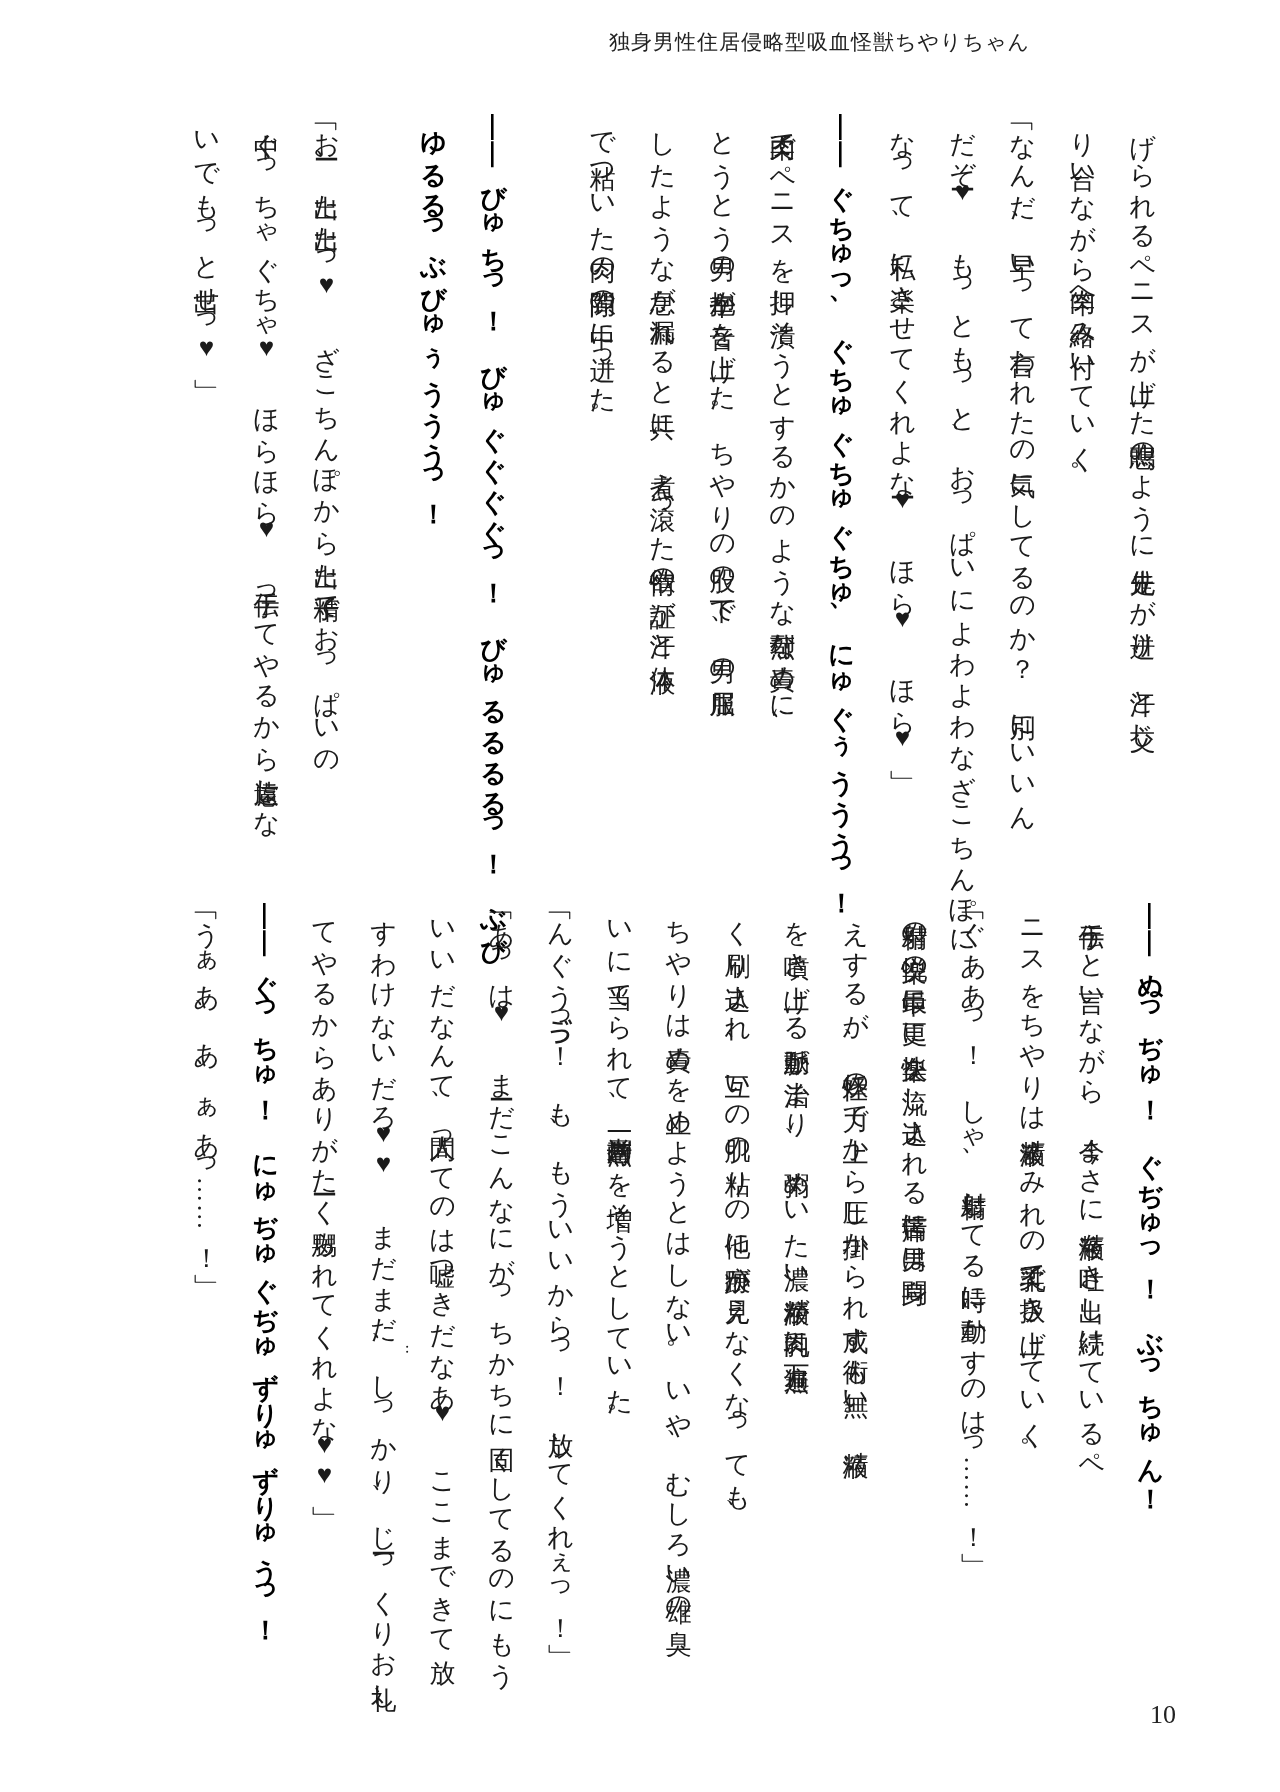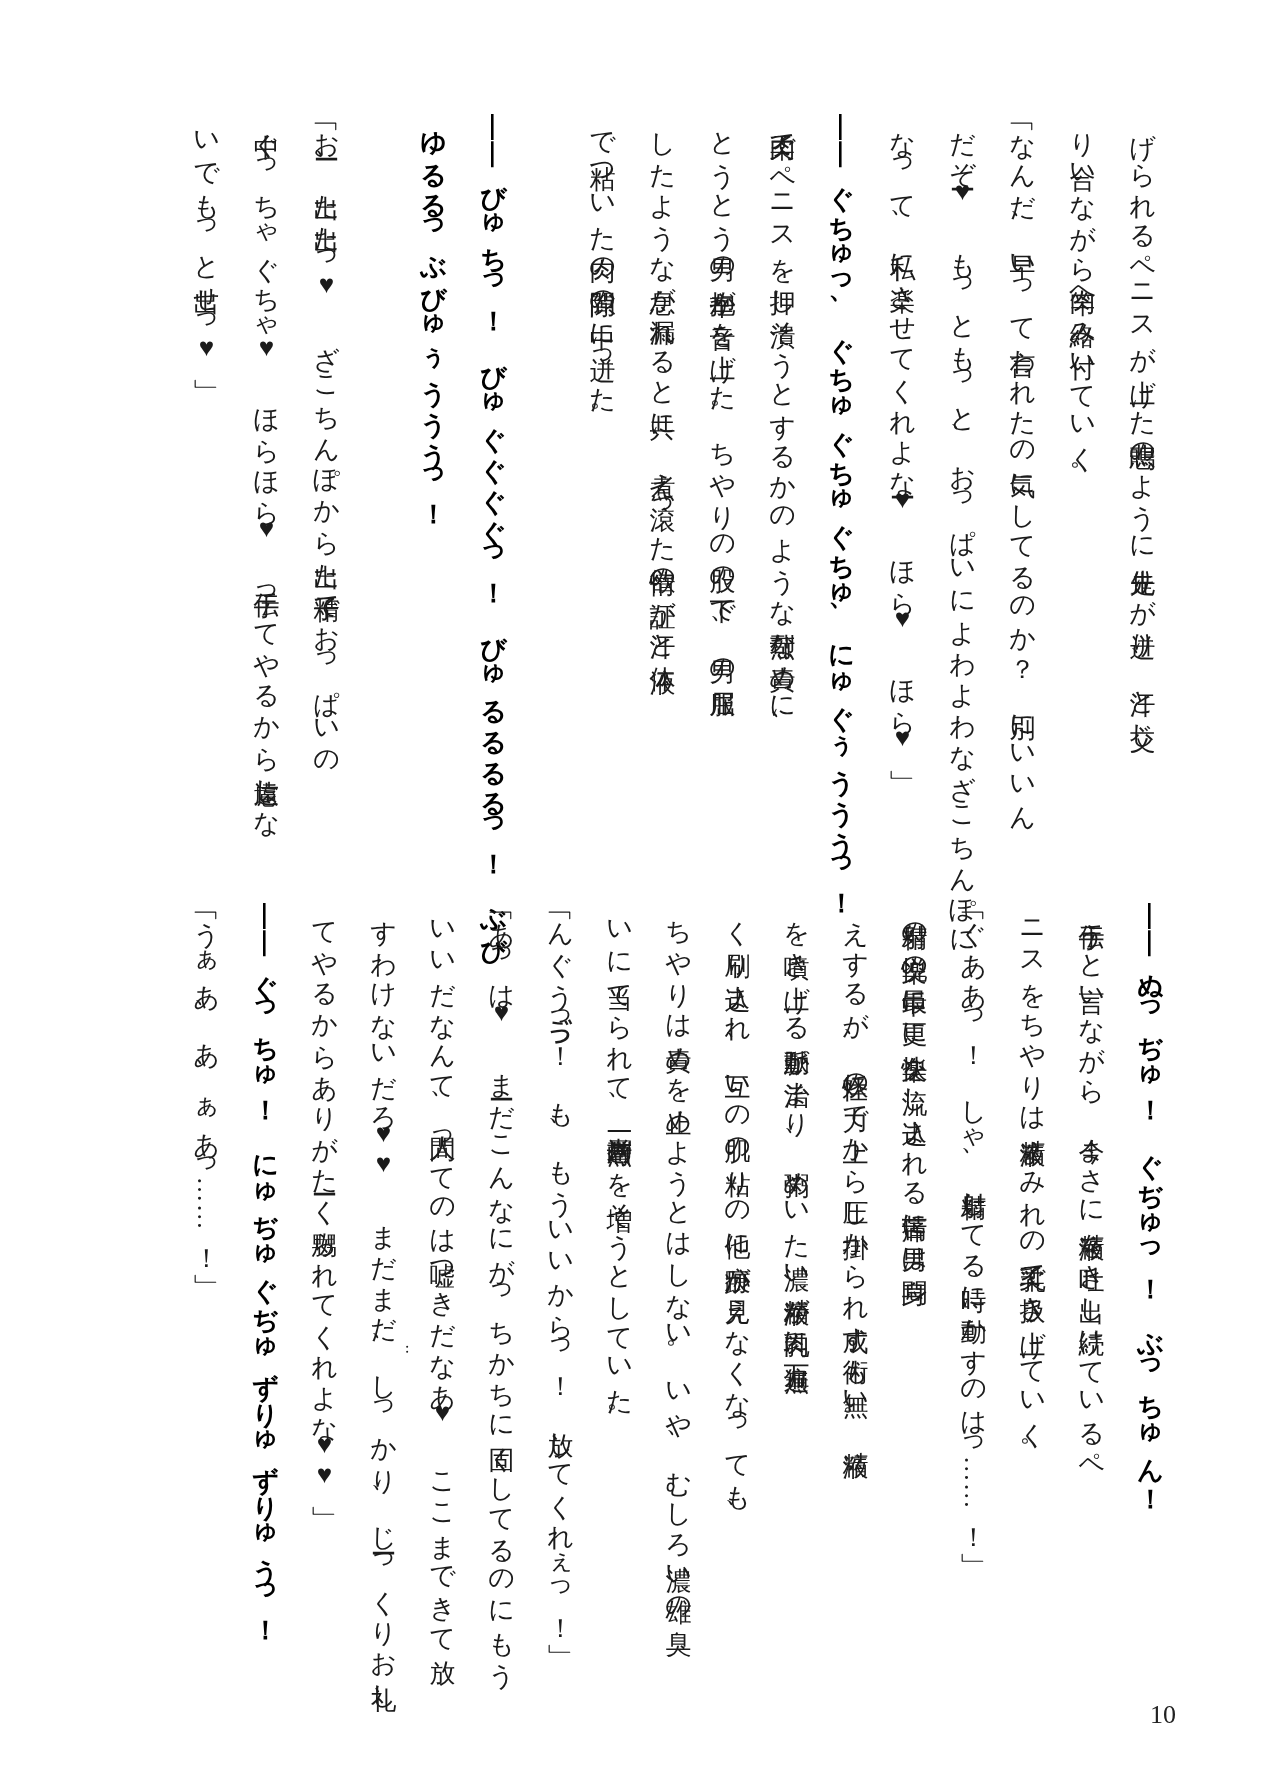--- a/index.html
+++ b/index.html
@@ -56,20 +56,21 @@
     top:1700px;left:1150px;
     font-size:26px;
     color:#222;
     text-align:center;
   }
 </style>
 </head>
 <body>
 
 <div class="page">
+  <div class="header">独身男性住居侵略型吸血怪獣ちやりちゃん</div>
 
   <div class="vblock" id="block-top">
       <p>げられるペニスが上げた悲鳴のように先走りが迸り、汗と交じ</p>
       <p>り合いながら肉竿へ絡み付いていく。</p>
       <p>「なんだ、早いって言われたの気にしてるのか？　別にいいん</p>
       <p>だぞー♥　もっともっと、おっぱいによわよわなざこちんぽに</p>
       <p>なって、私に楽させてくれよなー♥　ほら♥　ほら♥」</p>
       <p class="bold">――ぐちゅっ、ぐちゅぐちゅぐちゅ、にゅぐぅうううっ！</p>
       <p>柔肉でペニスを押し潰そうとするかのような苛烈な責めに、</p>
       <p>とうとう男の辛抱が音を上げた。ちやりの股の下で、男の屈服</p>

